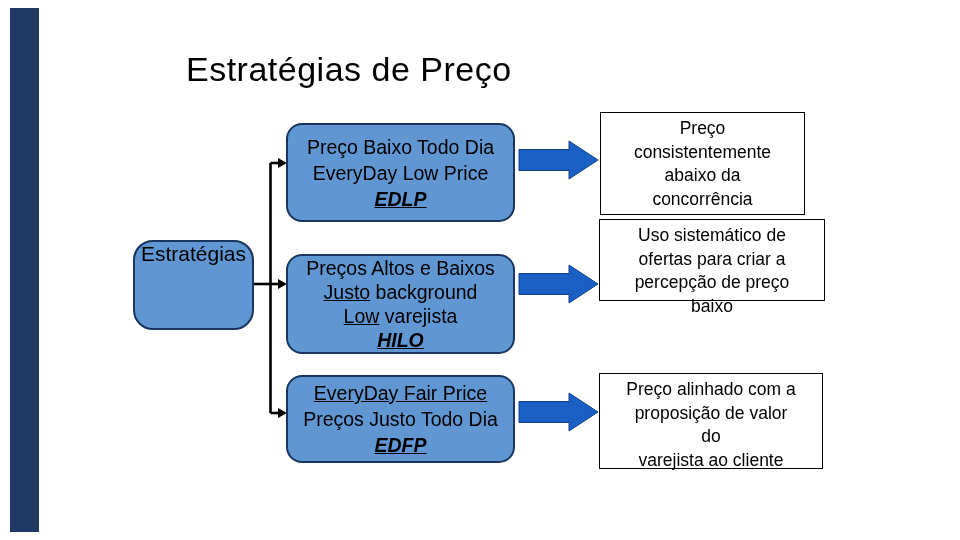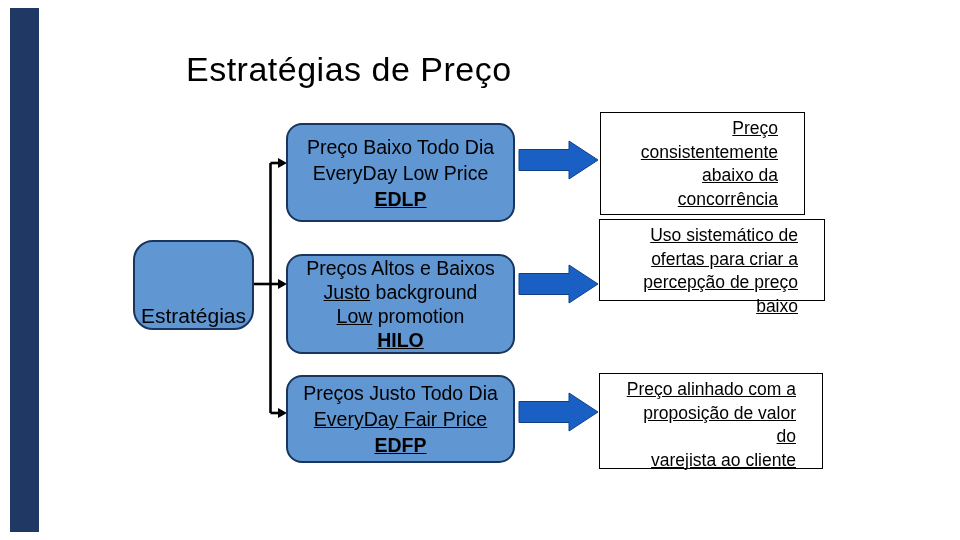--- a/index.html
+++ b/index.html
@@ -18,40 +18,40 @@
     position:absolute;left:178px;top:42px;margin:8px;font-size:34px;font-weight:400;
     letter-spacing:0.5px;color:var(--text);white-space:nowrap;
   }
   .overlay{position:absolute;left:0;top:0;width:960px;height:540px;}
   .connector{stroke:var(--connector);stroke-width:2.6;fill:none;}
   .conn-head{fill:var(--connector);stroke:none;}
   .flow-arrow{fill:var(--arrowfill);stroke:var(--arrowline);stroke-width:1;}
   .root-box{
     position:absolute;left:133px;top:240px;width:121px;height:90px;
     background:var(--boxfill);border:2px solid var(--boxborder);border-radius:20px;
-    display:flex;align-items:flex-end;justify-content:center;box-sizing:border-box;
+    display:flex;align-items:flex-start;justify-content:center;box-sizing:border-box;
     font-size:21px;
   }
   .strat-box{
     position:absolute;left:286px;width:229px;background:var(--boxfill);
     border:2px solid var(--boxborder);border-radius:16px;box-sizing:border-box;
     display:flex;flex-direction:column;align-items:center;justify-content:center;
     text-align:center;font-size:19.5px;
   }
   .strat-box .line{line-height:26px;white-space:nowrap;}
   .strat-box.pos-1 .line{line-height:24px;}
   .strat-box.pos-0{top:123px;height:99px;}
   .strat-box.pos-1{top:254px;height:100px;}
   .strat-box.pos-2{top:375px;height:88px;}
-  .seg-b{font-weight:700;}
+  .seg-b{font-weight:700;font-style:italic;}
   .seg-u{text-decoration:underline;}
   .result-box{
     position:absolute;background:var(--resultfill);border:1.5px solid var(--resultborder);
     box-sizing:border-box;font-size:17.5px;line-height:23.5px;padding:4px 26px;
-    white-space:pre-line;text-align:right;text-decoration:underline;
+    white-space:pre-line;text-align:center;
   }
   .result-box.pos-0{left:600px;top:112px;width:205px;height:103px;}
   .result-box.pos-1{left:599px;top:219px;width:226px;height:82px;}
   .result-box.pos-2{left:599px;top:373px;width:224px;height:96px;}
 </style>
 </head>
 <body>
 
 <div class="stage">
 
@@ -79,26 +79,26 @@
   </div>
 
   <div class="strat-box pos-0">
       <div class="line"><span>Preço Baixo Todo Dia</span></div>
       <div class="line"><span>EveryDay Low Price</span></div>
       <div class="line"><span class="seg-b seg-u">EDLP</span></div>
     </div>
   <div class="strat-box pos-1">
       <div class="line"><span>Preços Altos e Baixos</span></div>
       <div class="line"><span class="seg-u">Justo</span><span> background</span></div>
-      <div class="line"><span class="seg-u">Low</span><span> promotion</span></div>
+      <div class="line"><span class="seg-u">Low</span><span> varejista</span></div>
       <div class="line"><span class="seg-b seg-u">HILO</span></div>
     </div>
   <div class="strat-box pos-2">
+      <div class="line"><span class="seg-u">EveryDay Fair Price</span></div>
       <div class="line"><span>Preços Justo Todo Dia</span></div>
-      <div class="line"><span class="seg-u">EveryDay Fair Price</span></div>
       <div class="line"><span class="seg-b seg-u">EDFP</span></div>
     </div>
 
   <div class="result-box pos-0">Preço
 consistentemente
 abaixo da
 concorrência</div>
   <div class="result-box pos-1">Uso sistemático de
 ofertas para criar a
 percepção de preço

